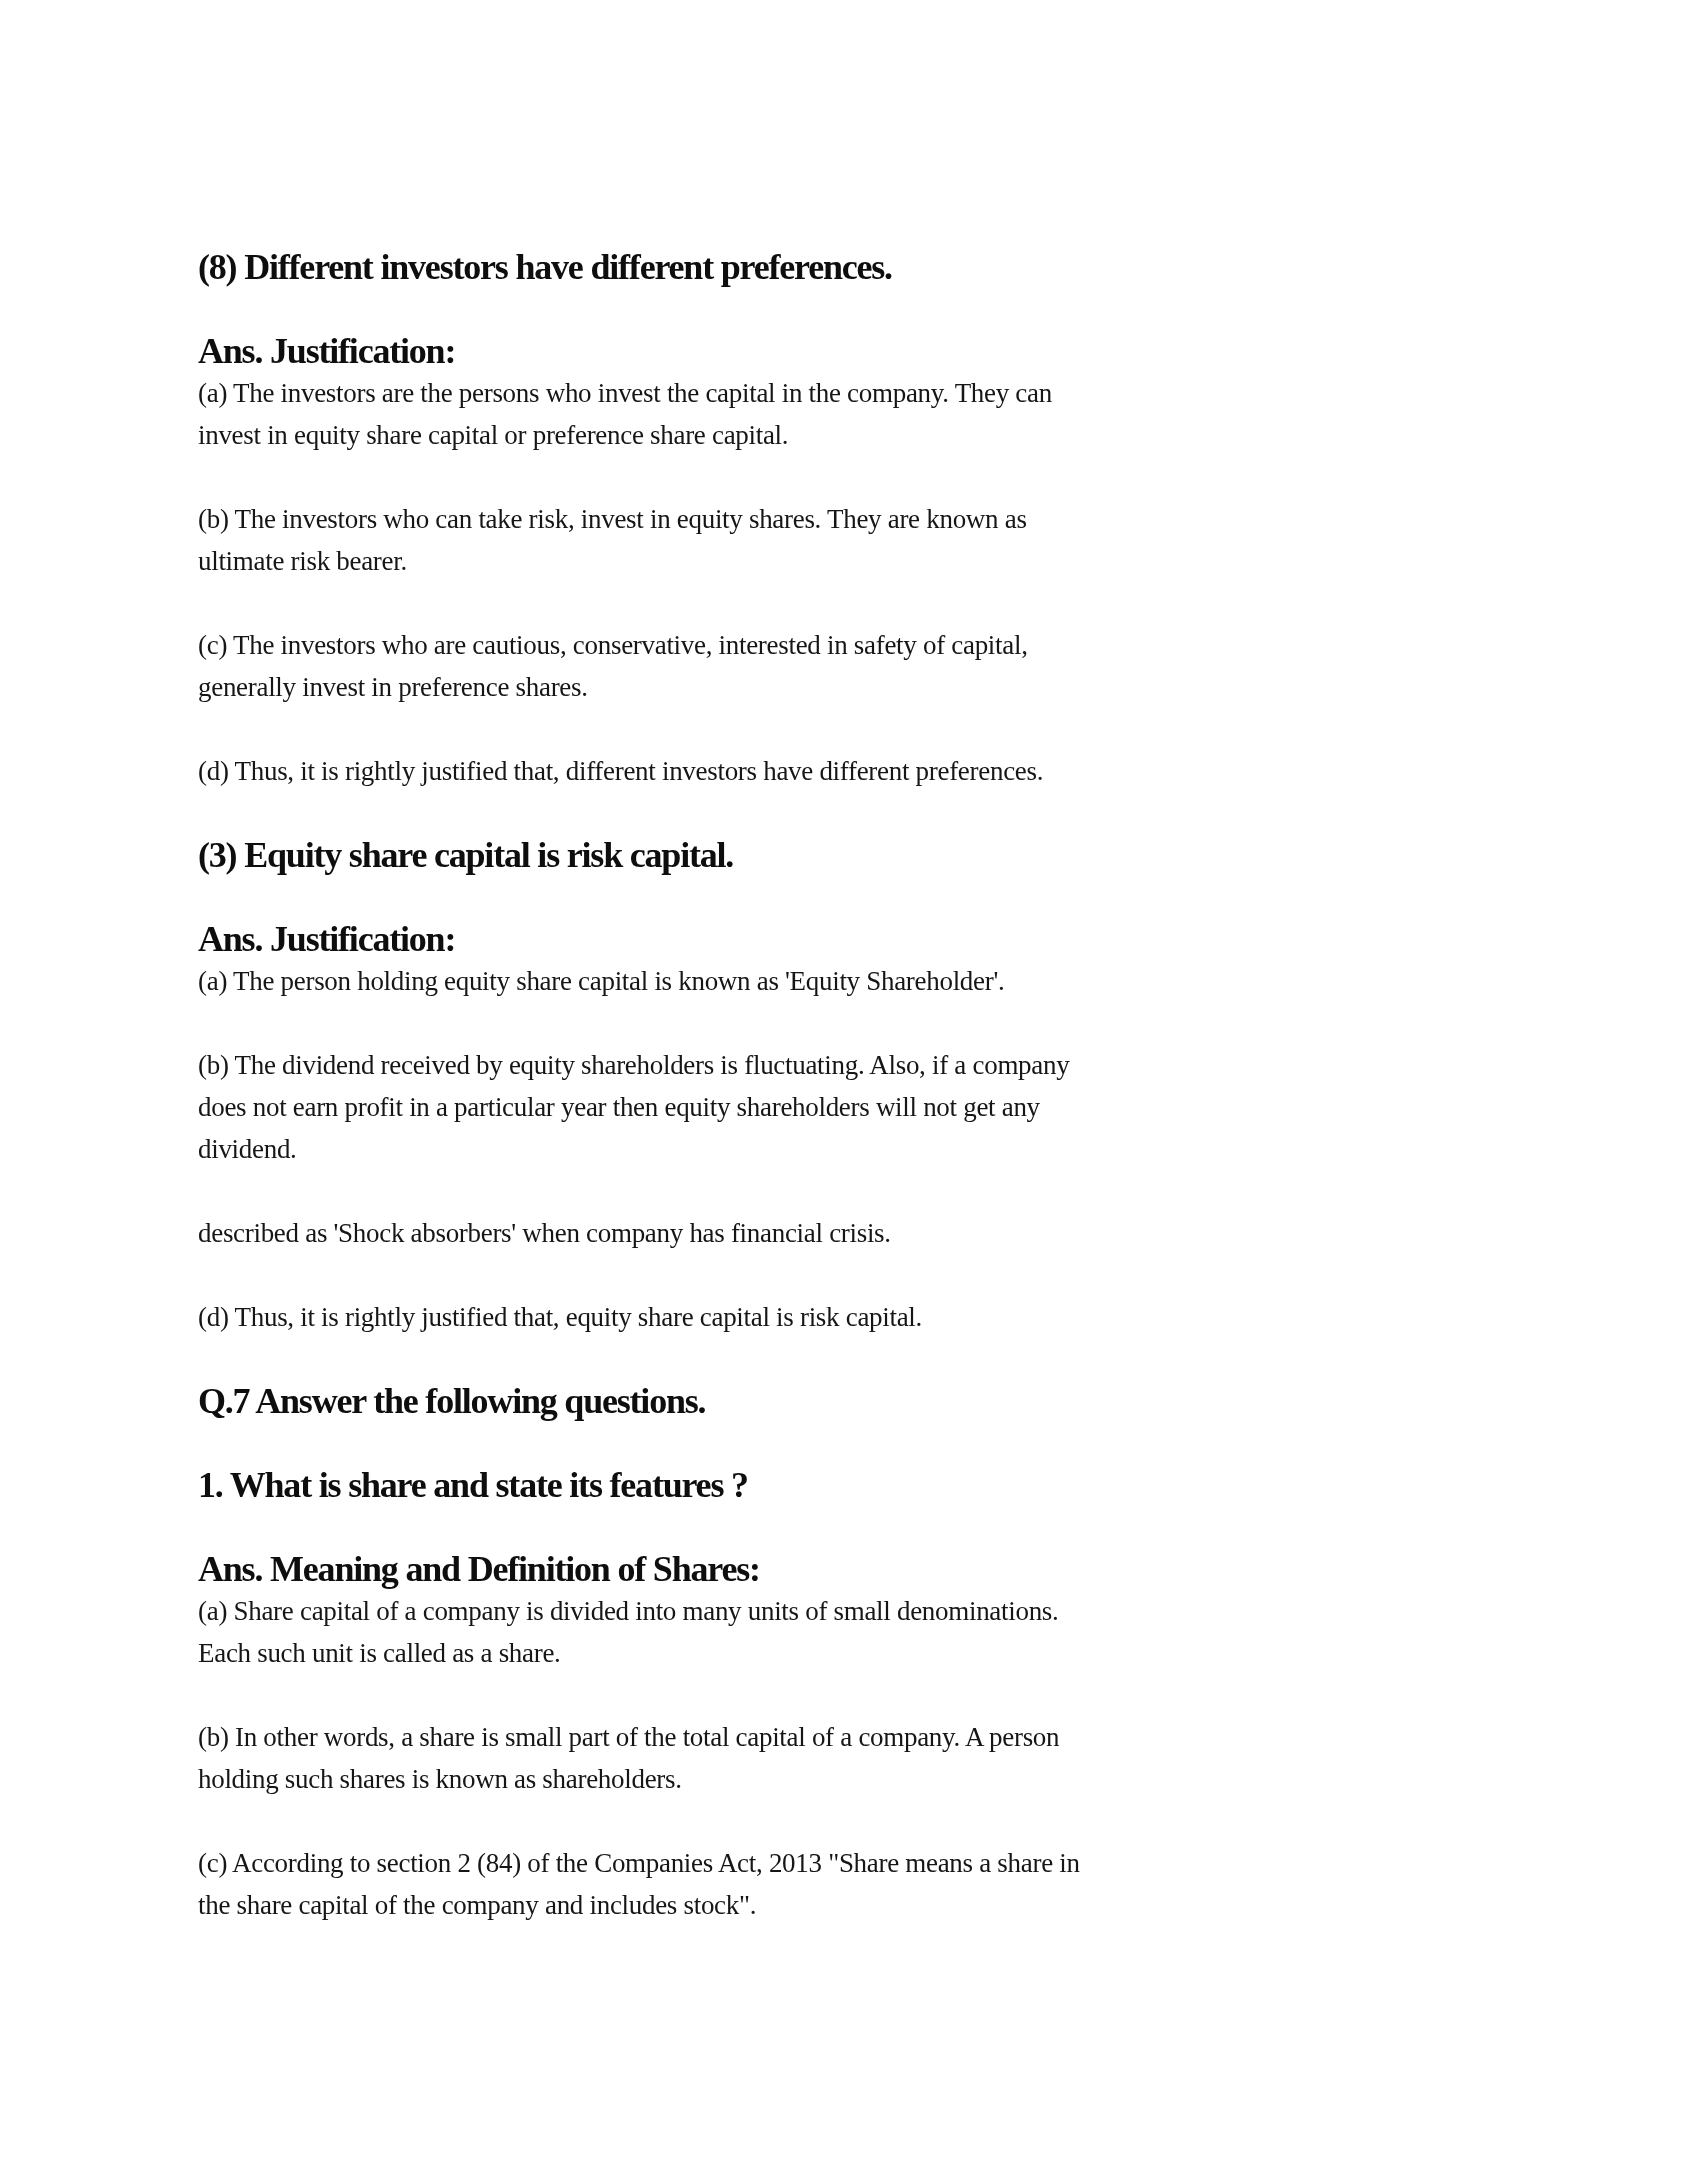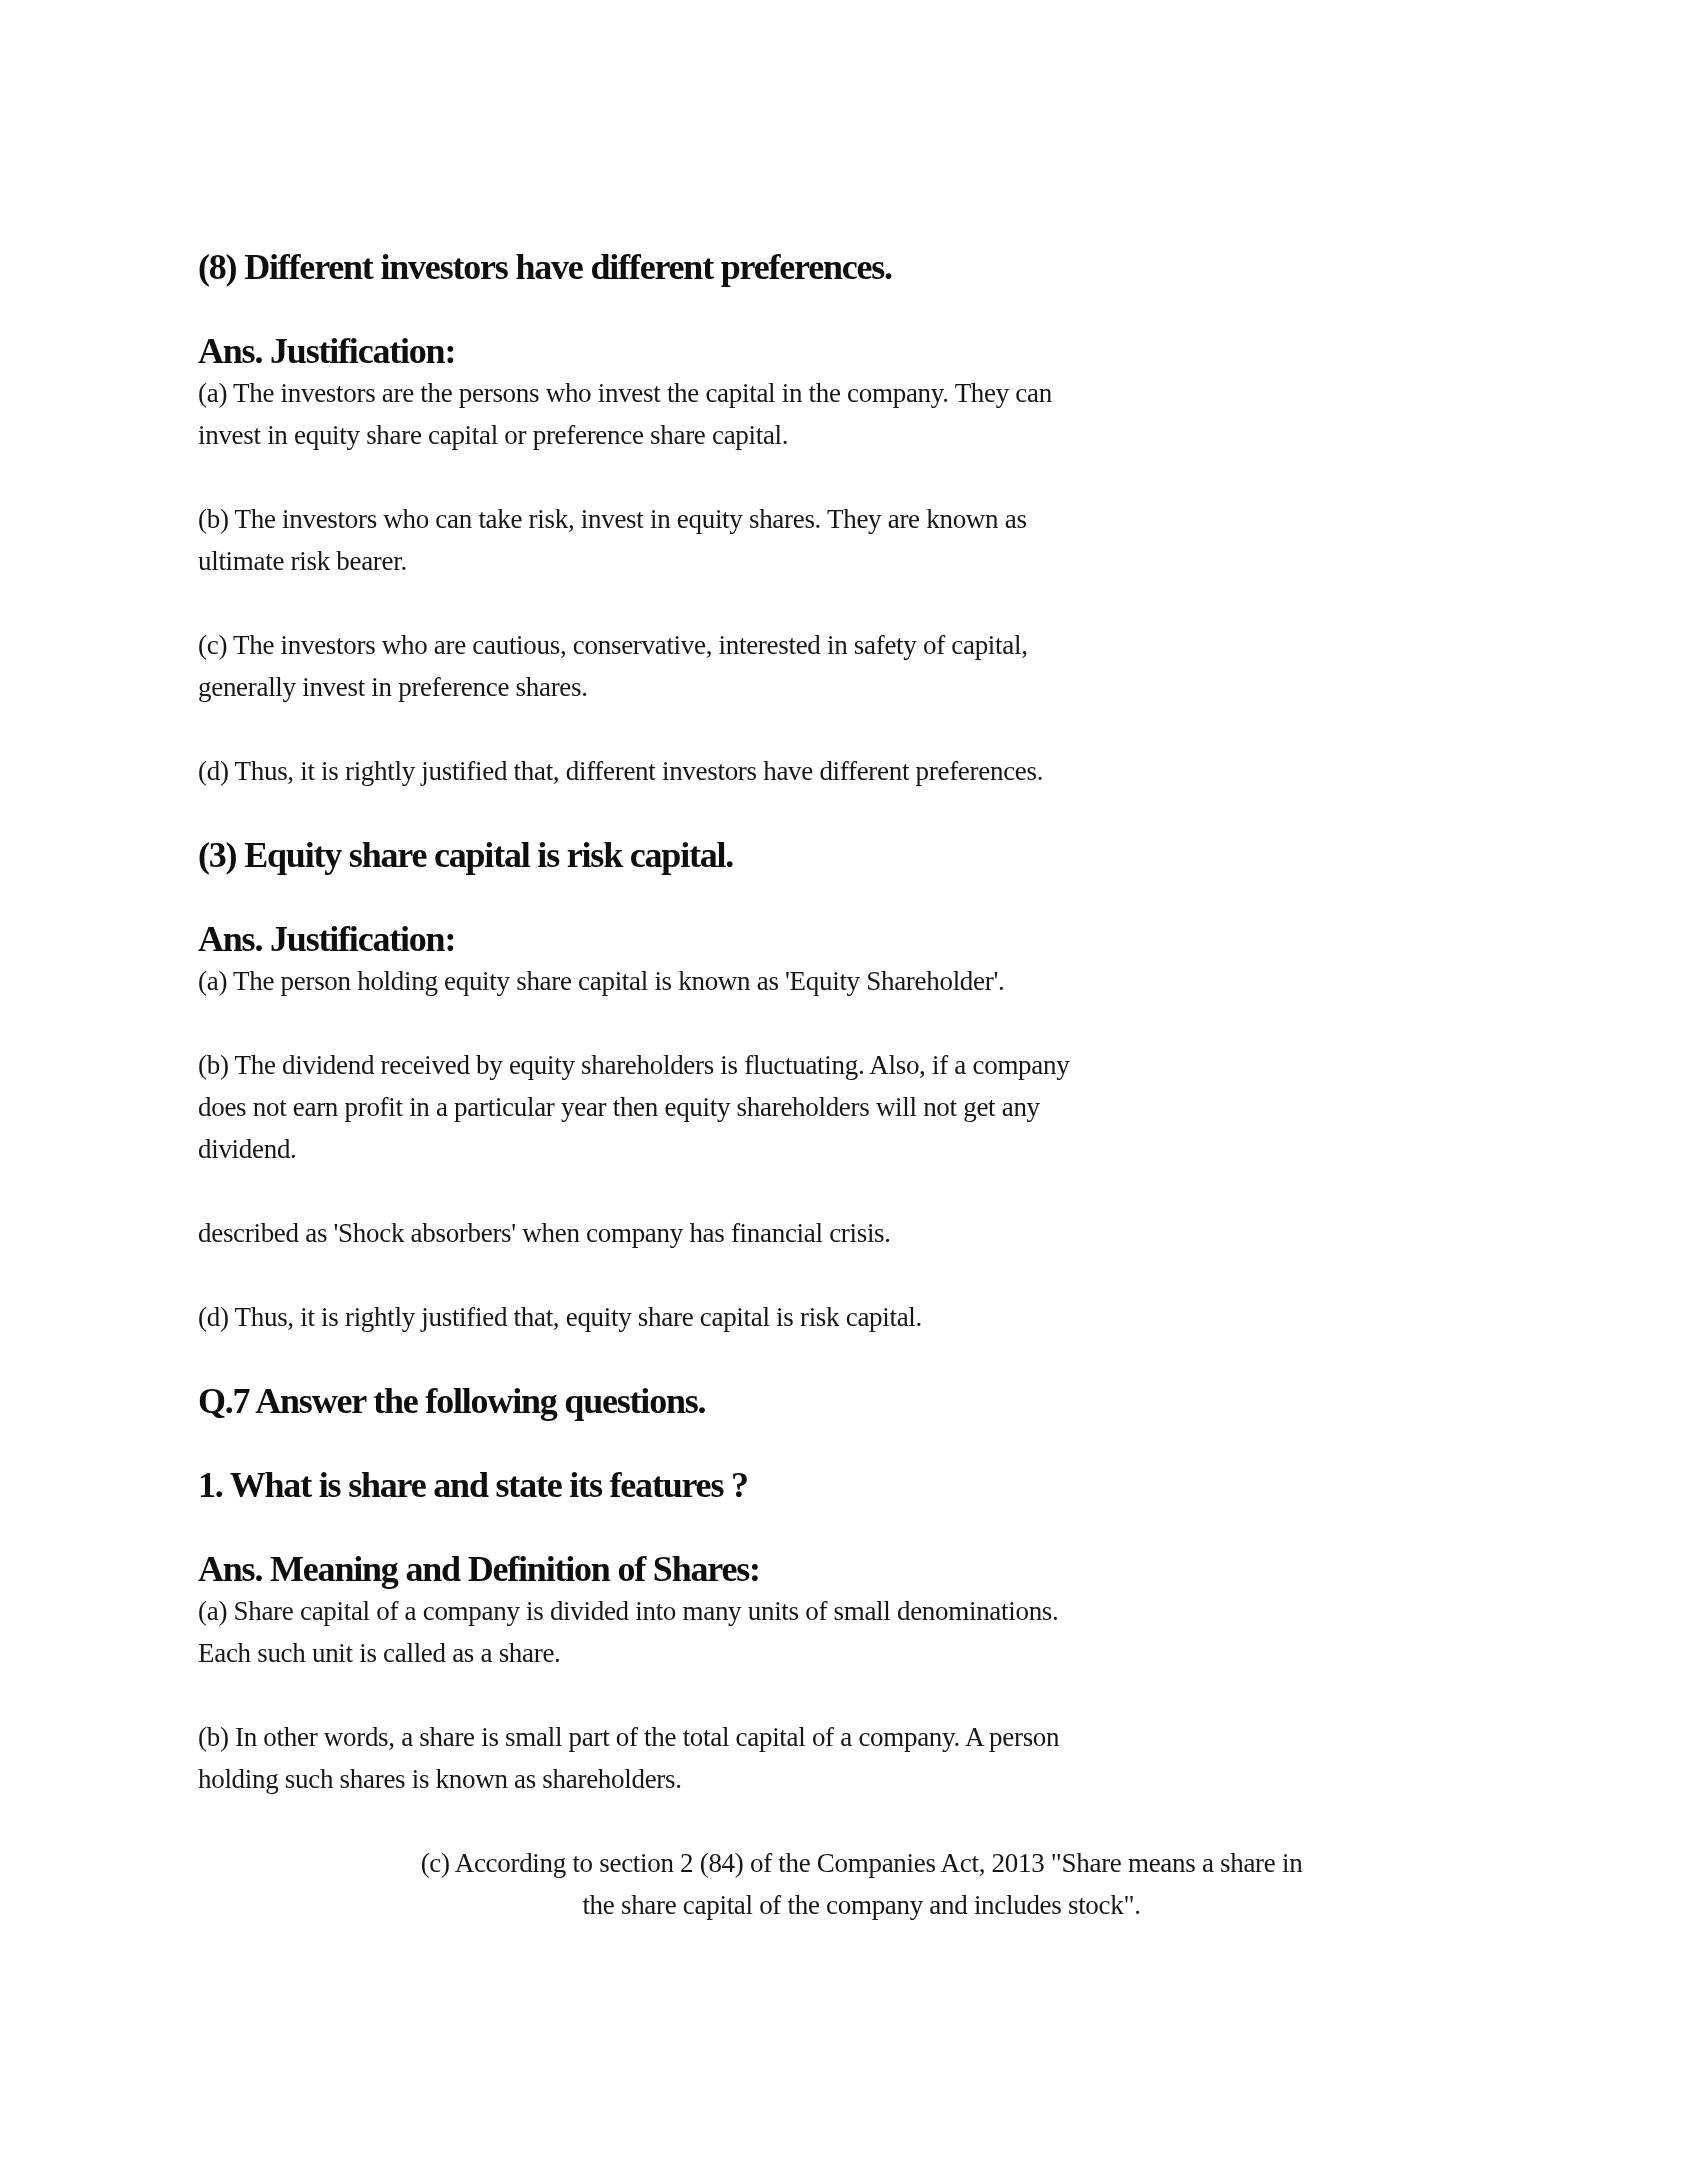--- a/index.html
+++ b/index.html
@@ -25,21 +25,20 @@
     left: 198px;
     top: 206px;
     width: 1327px;
     margin-top: 40px;
   }
   .para {
     margin: 0 0 42px 0;
   }
   .para:last-child {
     margin-bottom: 0;
-    text-align: center;
   }
   .line {
     font-size: 27px;
     line-height: 42px;
     letter-spacing: -0.3px;
     white-space: nowrap;
     color: #161616;
   }
   .heading {
     font-weight: 700;

